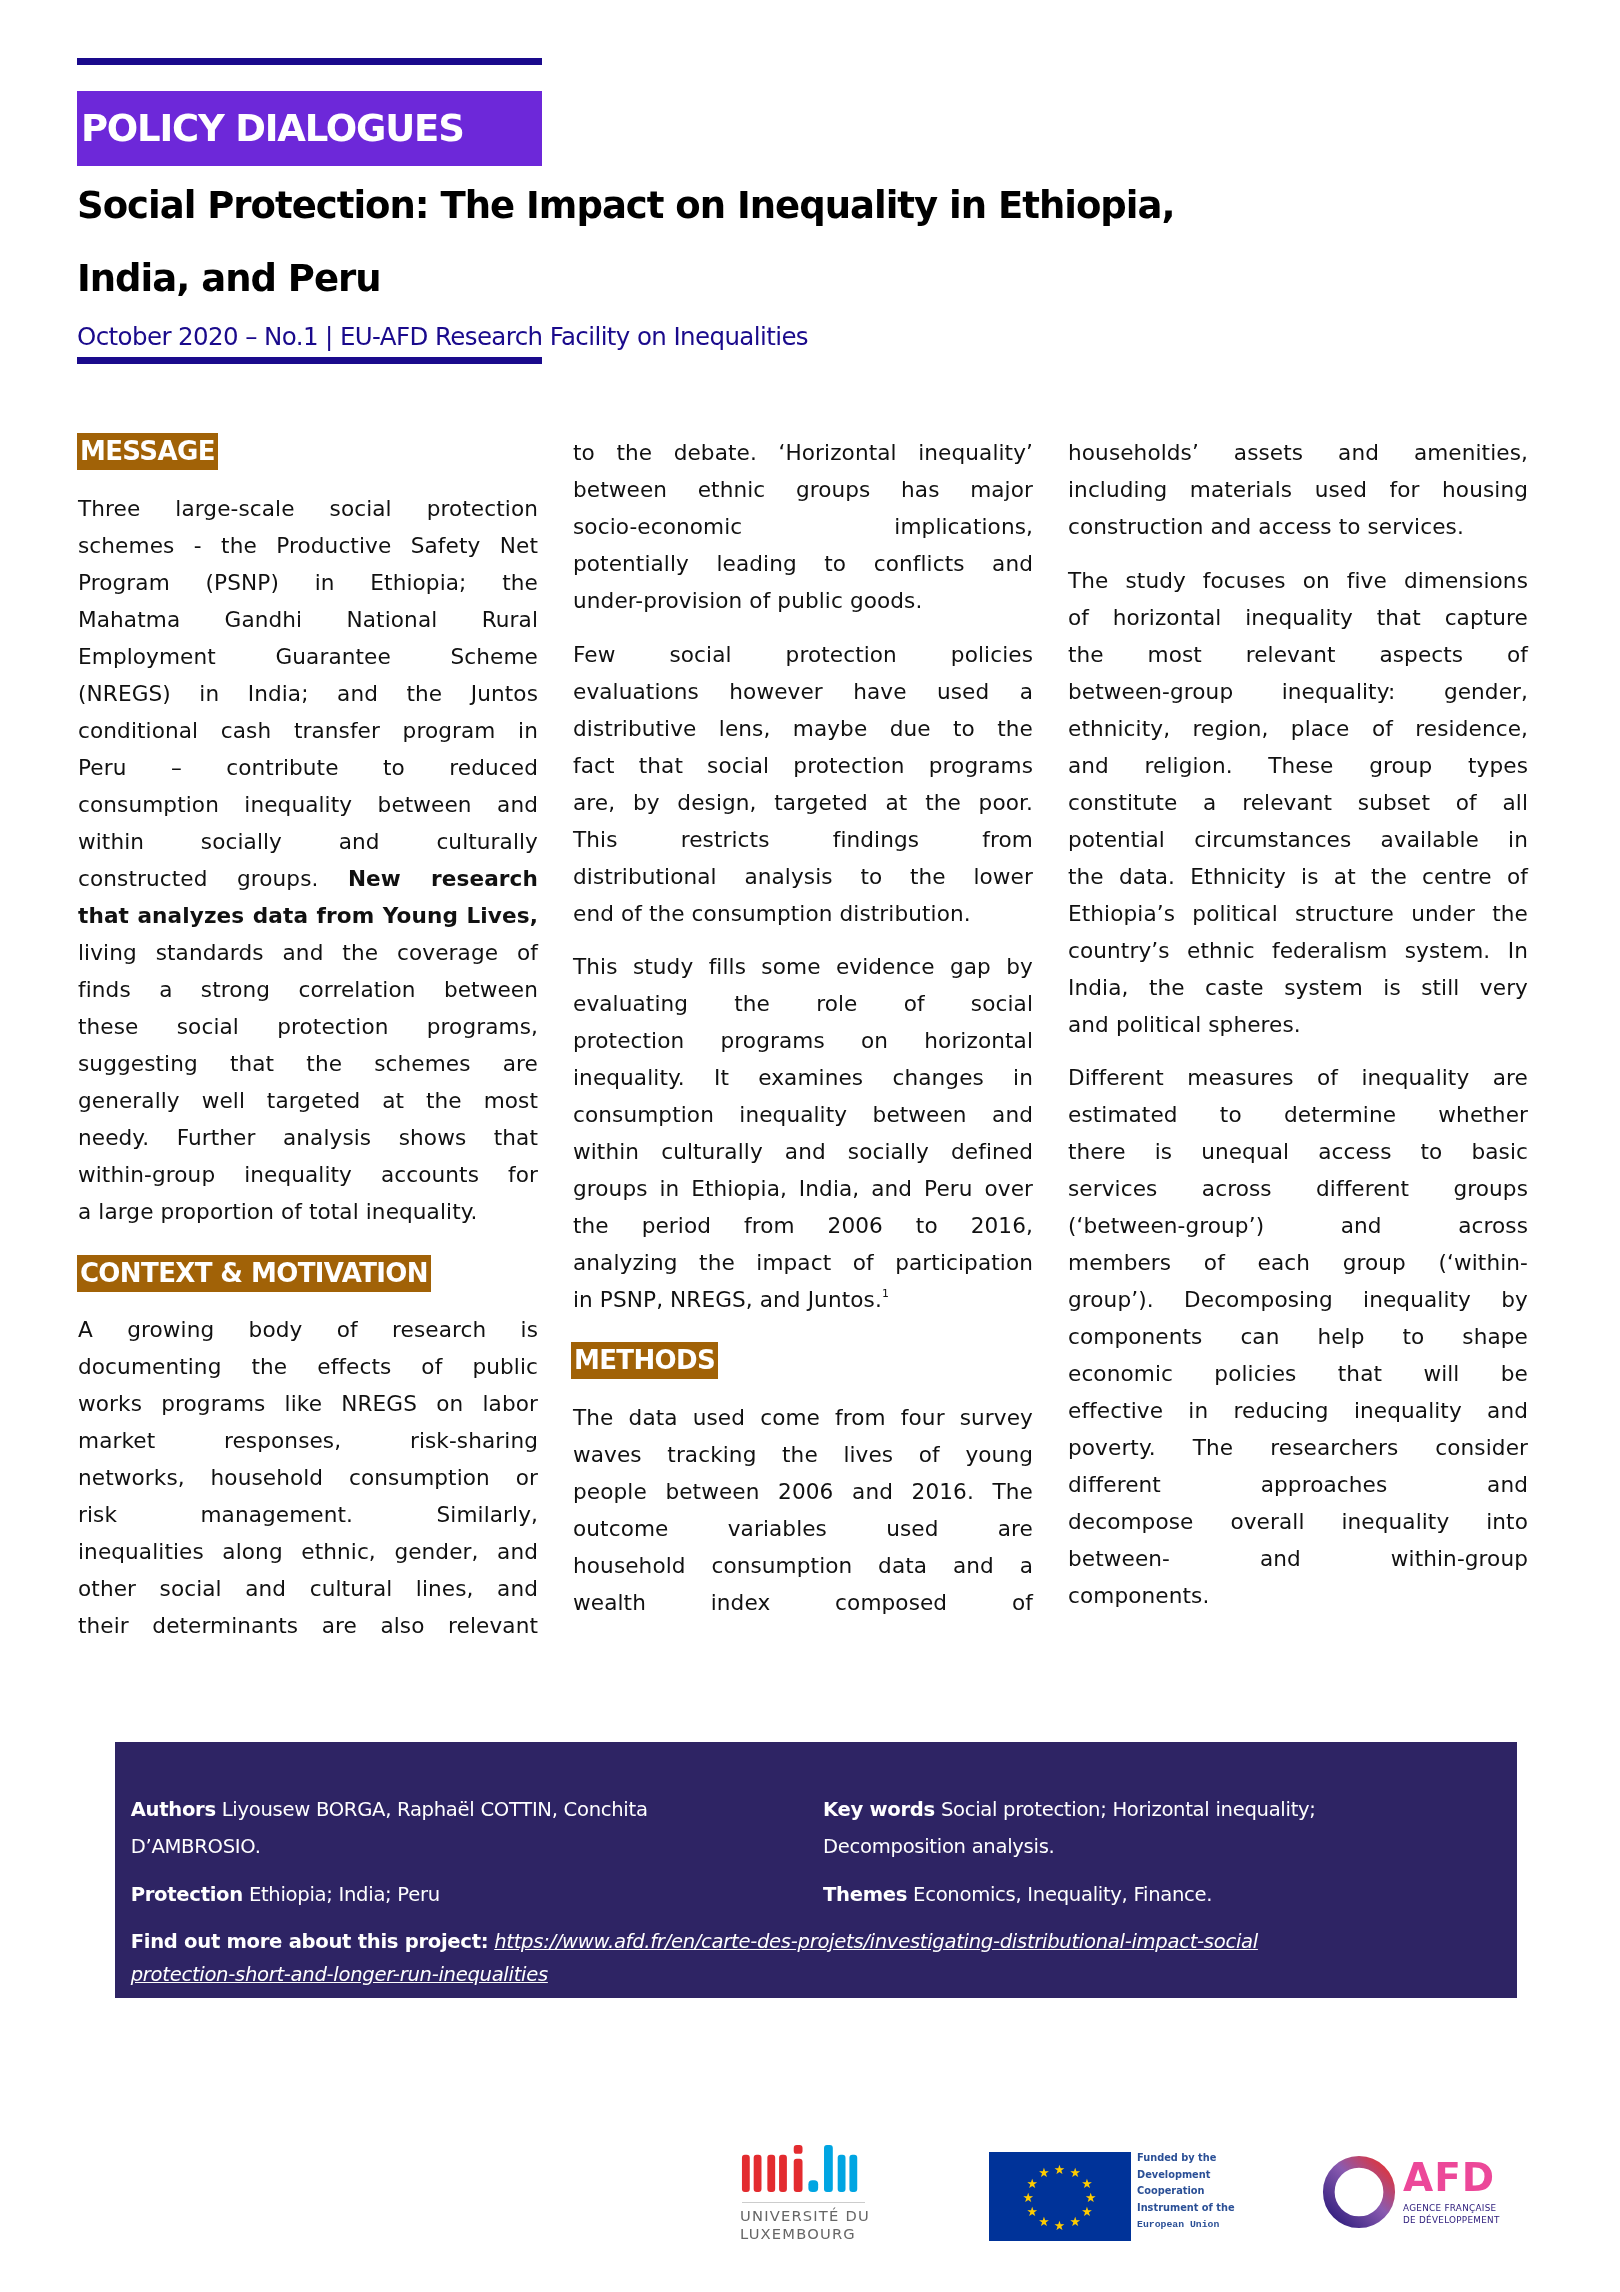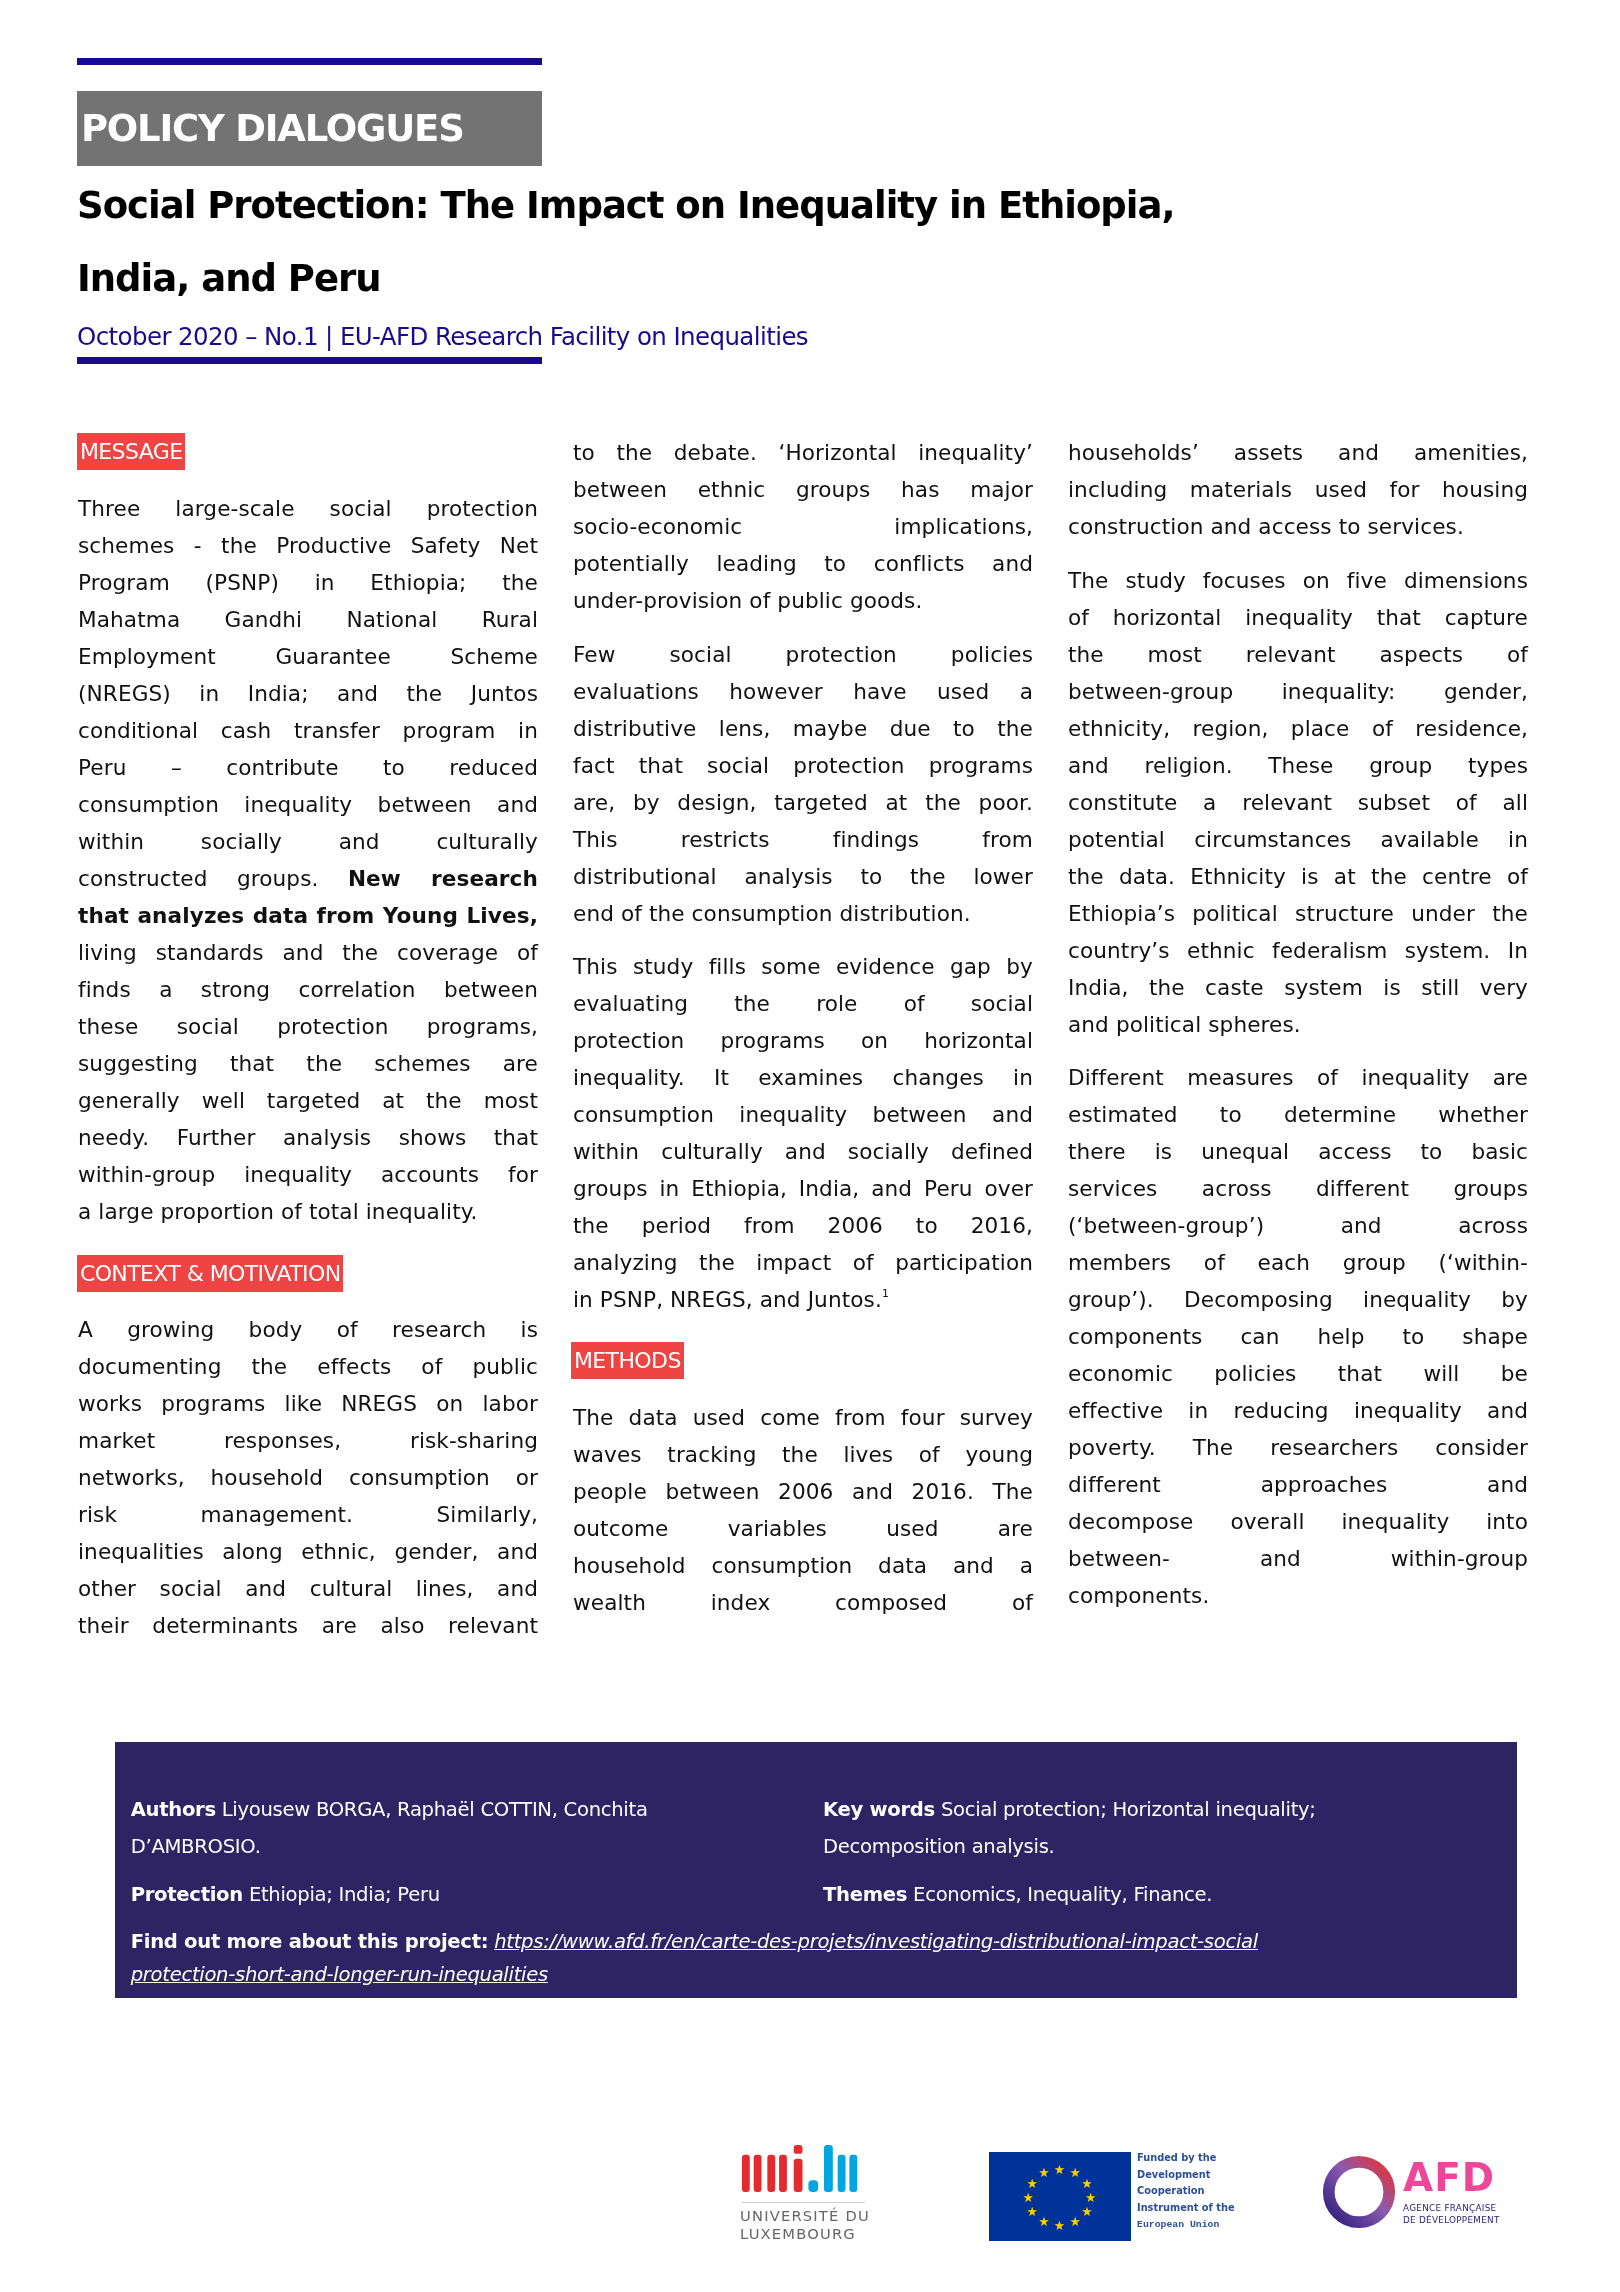--- a/index.html
+++ b/index.html
@@ -1,27 +1,27 @@
 <!DOCTYPE html>
 <html><head>
 <meta charset="utf-8">
 <style>
   html, body { margin: 0; padding: 0; background: #ffffff; }
   body { width: 1620px; height: 2293px; position: relative; overflow: hidden;
          font-family: "DejaVu Sans", sans-serif; color: #111; }
   .rule { position: absolute; left: 77px; width: 465px; height: 6.9px; background: #1a0a8c; }
   .badge-main { position: absolute; left: 77px; top: 91px; width: 465px; height: 75px;
-    background: #737373; color: #fff; font-family: "DejaVu Sans", sans-serif; font-weight: bold;
+    background: #6d28d9; color: #fff; font-family: "DejaVu Sans", sans-serif; font-weight: bold;
     font-size: 37px; line-height: 75px; letter-spacing: -1.2px; padding-left: 3.9px; box-sizing: border-box; white-space: nowrap; }
   .title { position: absolute; left: 77px; font-family: "DejaVu Sans", sans-serif; font-weight: bold;
     font-size: 37px; letter-spacing: -1px; color: #000; white-space: nowrap; line-height: 47px; }
   .subtitle { position: absolute; left: 77px; top: 320px; font-size: 24.5px; color: #1a0a8c;
     letter-spacing: -0.6px; white-space: nowrap; line-height: 33px; }
-  .section-label { position: absolute; height: 37px; background: #ef4444; color: #fff;
-    font-weight: normal; font-size: 22px; line-height: 37px; padding: 0 2.9px; letter-spacing: -0.6px; white-space: nowrap; }
+  .section-label { position: absolute; height: 37px; background: #a16207; color: #fff;
+    font-weight: bold; font-size: 26px; line-height: 37px; padding: 0 2.9px; letter-spacing: -0.6px; white-space: nowrap; }
   .col { position: absolute; width: 460px; }
   .line { display: block; height: 37px; line-height: 37px; font-size: 21.6px; text-align: justify;
     text-align-last: justify; white-space: nowrap; letter-spacing: 0.1px; color: #111; }
   .line.last { text-align-last: left; }
   .line .b { font-weight: bold; }
   .para { margin-bottom: 16.7px; }
   sup { font-size: 10.8px; vertical-align: 9.8px; line-height: 0; }
   .panel { position: absolute; left: 115px; top: 1742px; width: 1402px; height: 256px; background: #2e2464; color: #fff; }
   .panel .pl { position: absolute; font-size: 19.6px; line-height: 37px; white-space: nowrap; letter-spacing: -0.3px; text-align: center; }
   .panel .k { font-weight: bold; }

